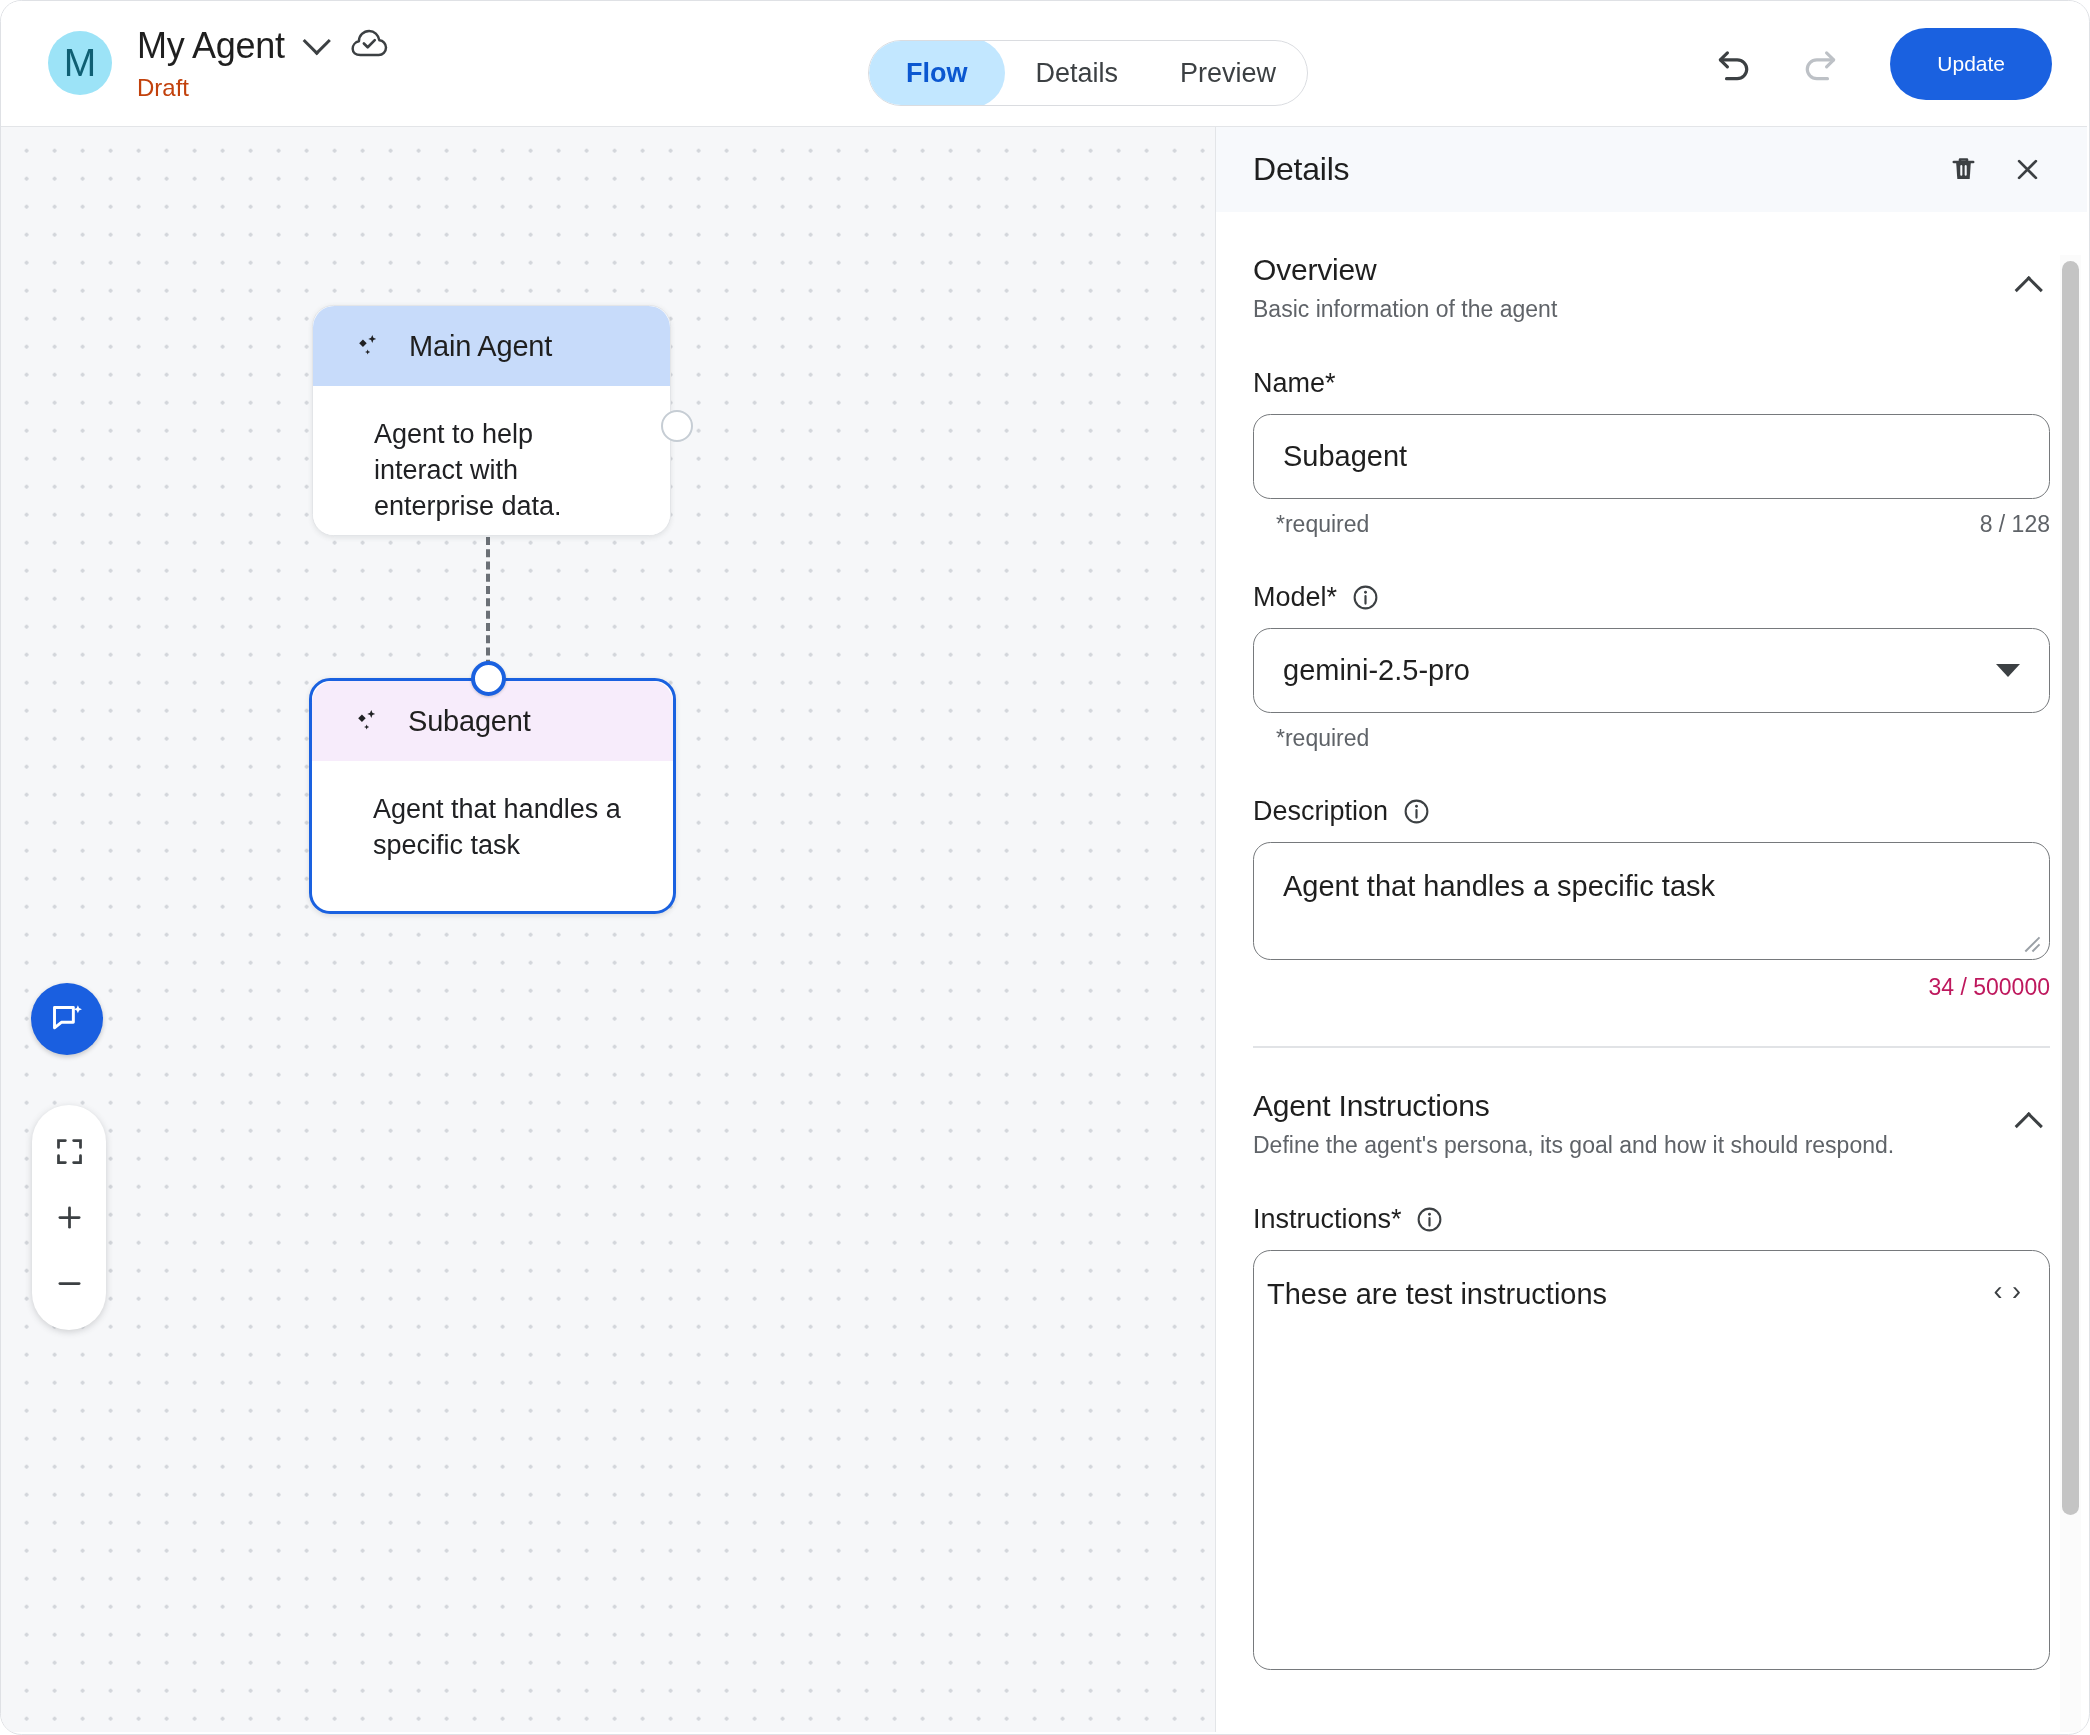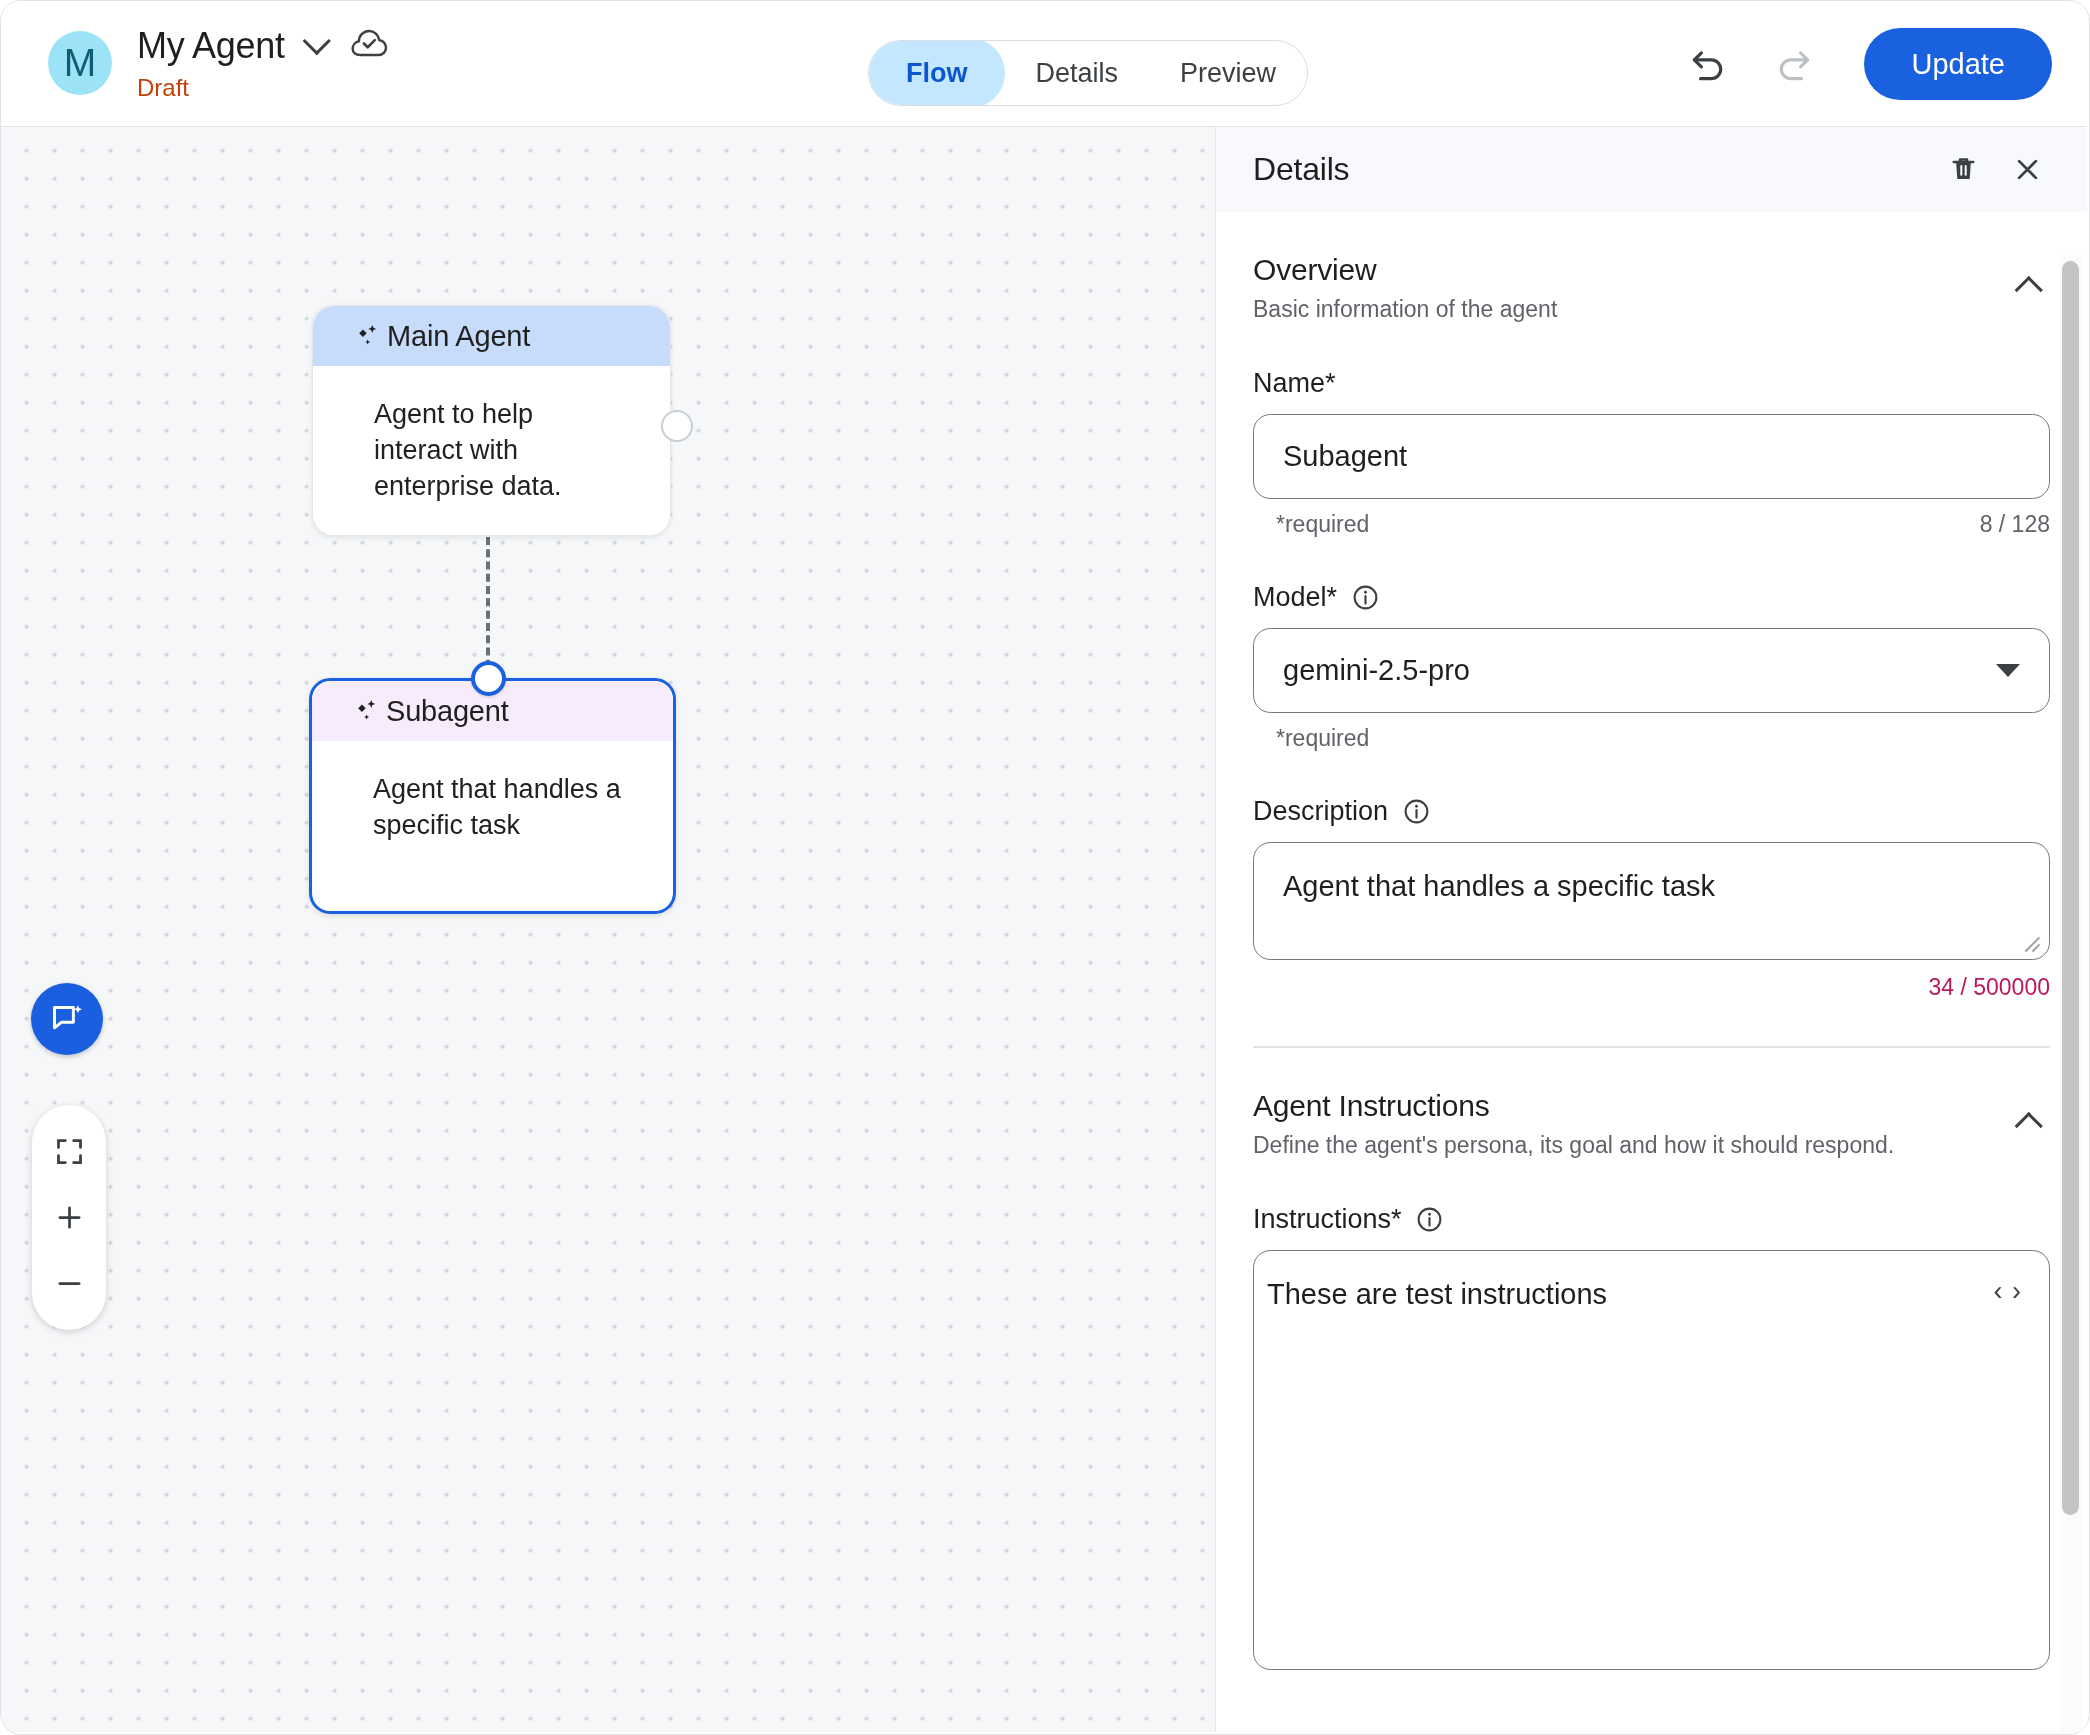--- a/index.html
+++ b/index.html
@@ -103,21 +103,21 @@
     display: flex; align-items: center; justify-content: center;
     border-radius: 50%;
     cursor: pointer; background: transparent;
   }
   .btn-update {
     height: 72px;
     padding: 0 47px;
     background: #1a61e0;
     color: #ffffff;
     border: none; border-radius: 39px;
-    font-size: 29px;
+    font-size: 21px;
     font-family: "Liberation Sans", sans-serif;
     cursor: pointer;
     display: flex; align-items: center; justify-content: center;
     margin-left: 13.6px;
   }
 
   
   #canvas {
     position: absolute;
     left: 0; top: 126px;
@@ -135,24 +135,24 @@
     background: #ffffff;
     overflow: visible;
   }
   .node-inner {
     border-radius: 21.3px;
     overflow: hidden;
     width: 100%; height: 100%;
     background: #fff;
   }
   .node-head {
-    height: 60px;
+    height: 80px;
     display: flex; align-items: center;
     padding-left: 41px;
-    gap: 4px;
+    gap: 26px;
   }
   .node-title {
     font-size: 29px; color: #1f1f1f;
     letter-spacing: -0.2px;
   }
   .node-body {
     padding: 31px 41px 0 41px;
     font-size: 27px; color: #202124;
     line-height: 1.33;
     margin-left: 20px;

